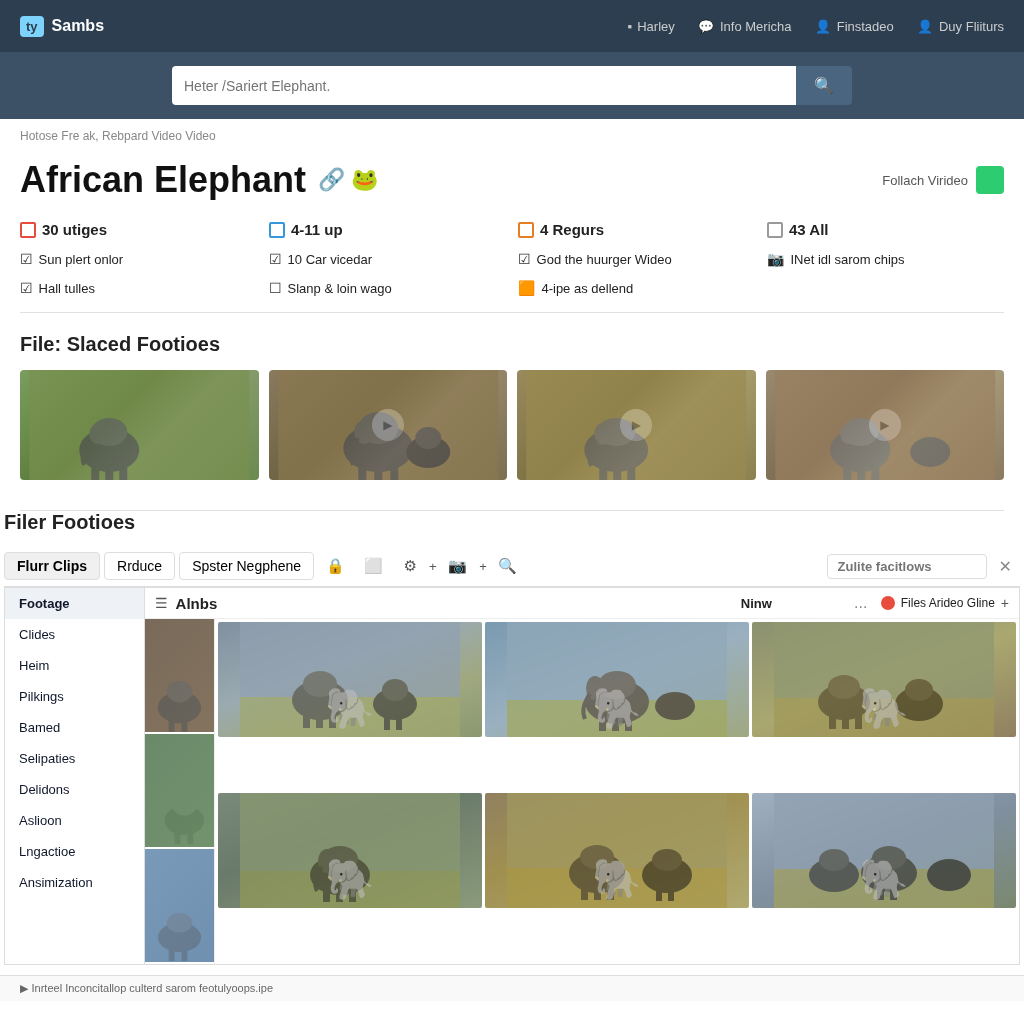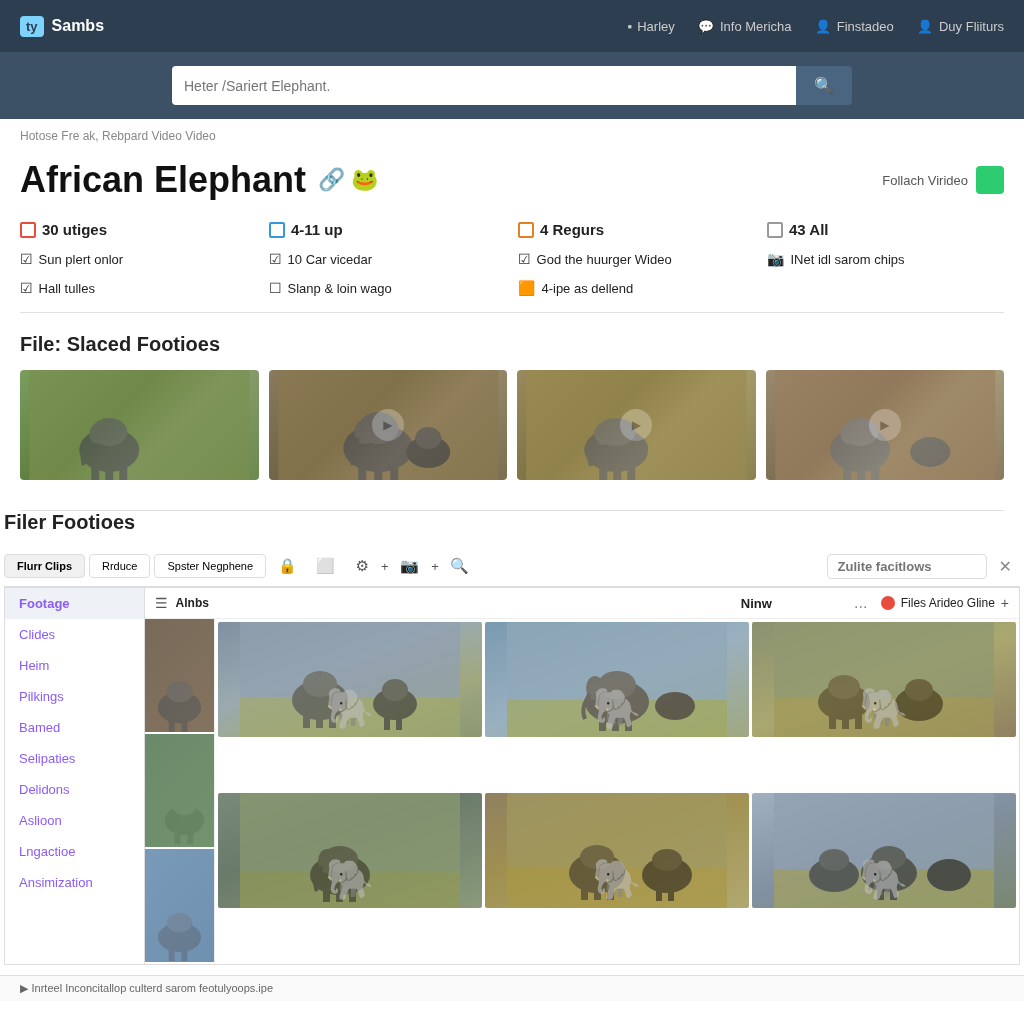--- a/index.html
+++ b/index.html
@@ -233,21 +233,21 @@
       gap: 4px;
       padding: 6px 0;
       border-bottom: 1px solid #ddd;
       margin-bottom: 0;
     }
     .tab-btn {
       padding: 5px 12px;
       border: 1px solid #ddd;
       border-radius: 4px;
       cursor: pointer;
-      font-size: 11px;
+      font-size: 14px;
       background: white;
     }
     .tab-btn.active {
       background: #f0f0f0;
       font-weight: bold;
     }
     .toolbar-icon {
       padding: 5px 8px;
       cursor: pointer;
       font-size: 15px;
@@ -285,42 +285,42 @@
     .sidebar {
       width: 140px;
       border-right: 1px solid #ddd;
       background: #fff;
       flex-shrink: 0;
     }
     .sidebar-item {
       padding: 8px 14px;
       font-size: 13px;
       cursor: pointer;
-      color: #8b5cf6;
+      color: #0f172a;
     }
     .sidebar-item.active {
       background: #eef2f7;
       font-weight: bold;
     }
 
     
     .grid-area {
       flex: 1;
       background: #fff;
     }
     .grid-header {
       display: flex;
       align-items: center;
       padding: 6px 10px;
       border-bottom: 1px solid #eee;
       gap: 8px;
     }
     .grid-header-icon { font-size: 14px; color: #555; cursor: pointer; }
     .grid-col-label {
-      font-size: 12px;
+      font-size: 15px;
       font-weight: bold;
       flex: 1;
     }
     .grid-col-name {
       font-size: 13px;
       font-weight: bold;
       width: 100px;
     }
     .grid-col-dots { font-size: 16px; color: #888; width: 24px; text-align: center; }
     .files-label-area {

